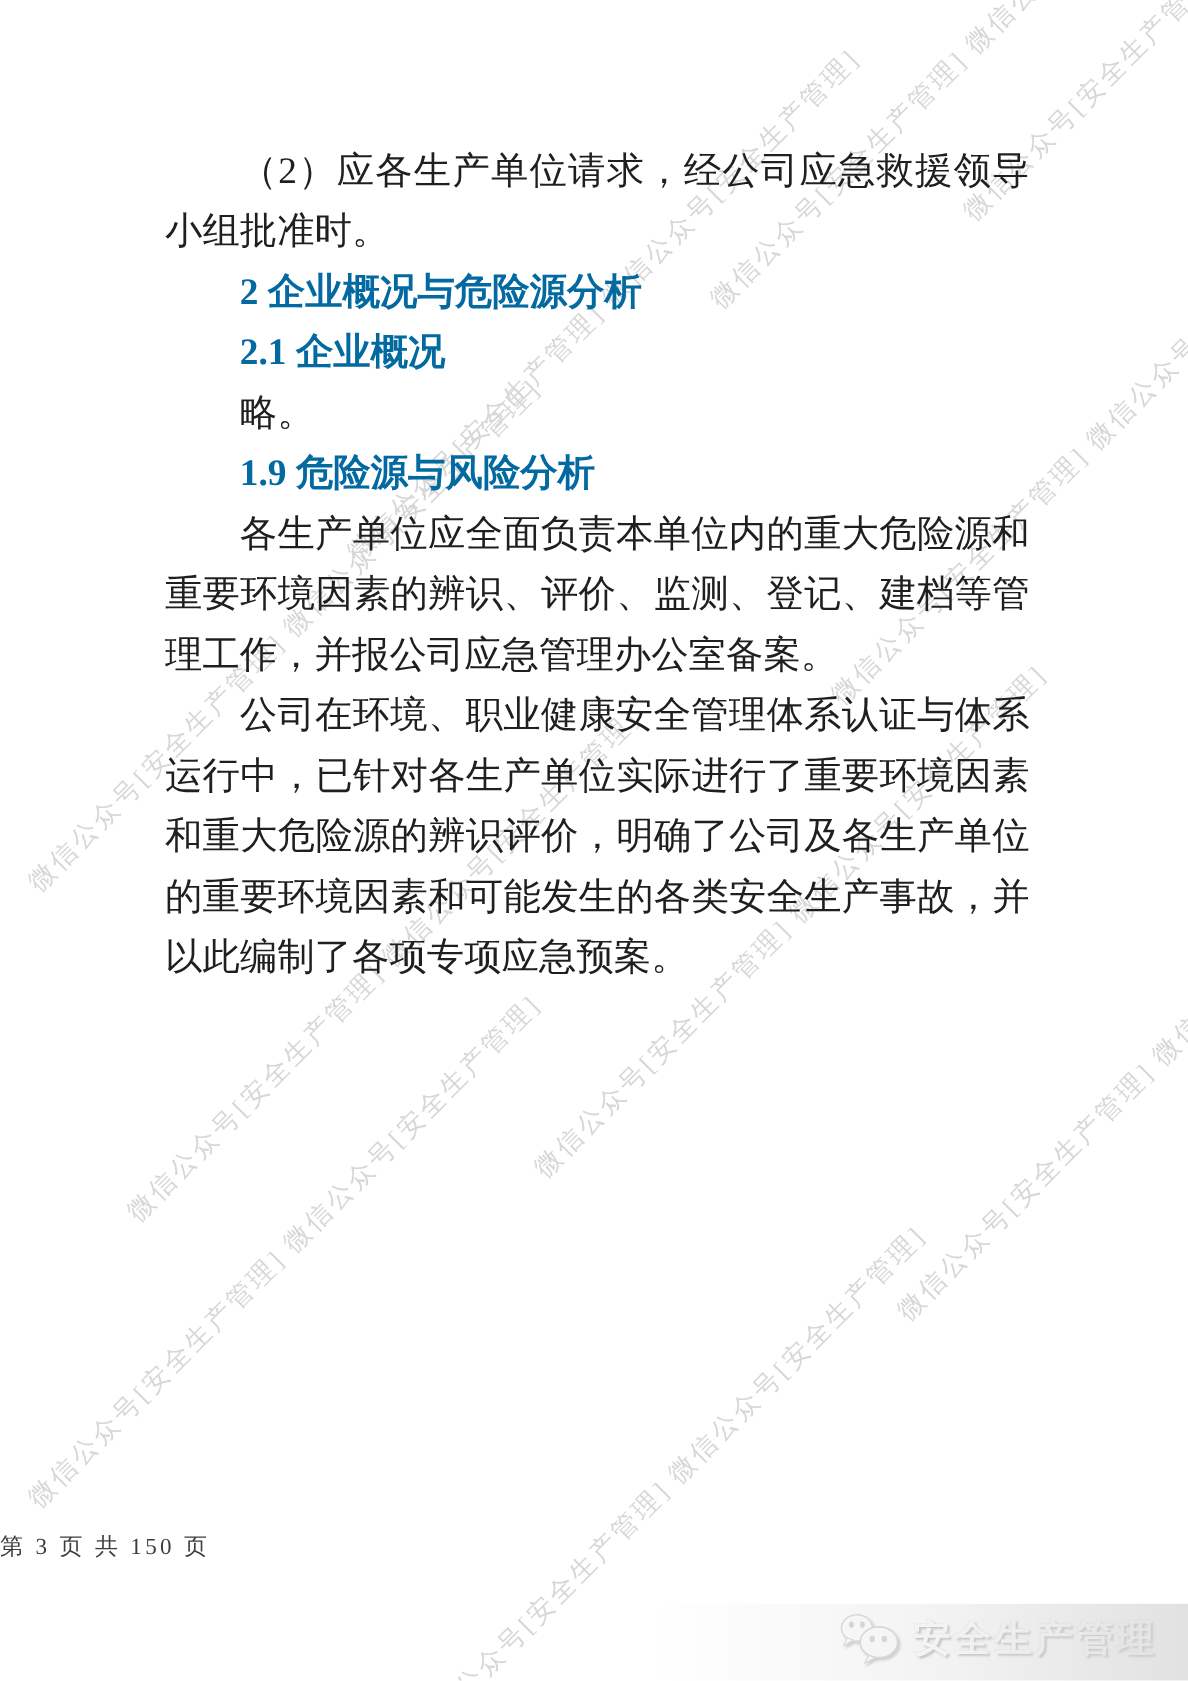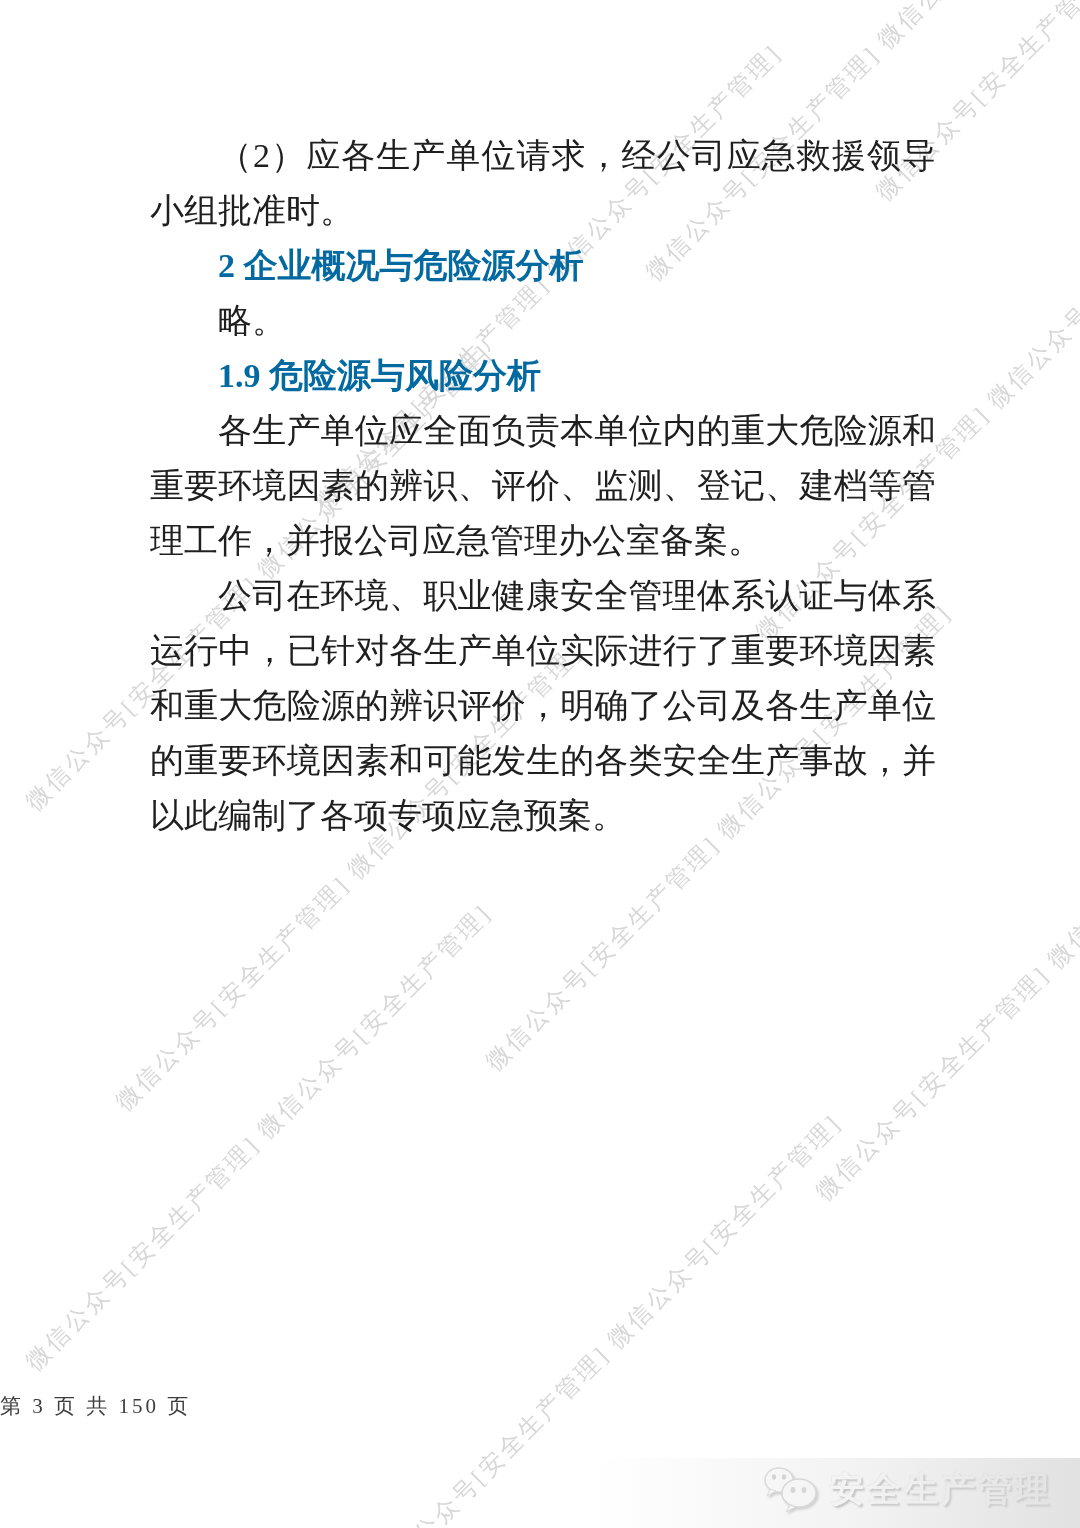--- a/index.html
+++ b/index.html
@@ -132,20 +132,21 @@
     <span class="wm wm6">微信公众号[安全生产管理]  微信公众号[安全生产管理]</span>
     <span class="wm wm7">微信公众号[安全生产管理]  微信公众号[安全生产管理]</span>
     <span class="wm wm8">微信公众号[安全生产管理]  微信公众号[安全生产管理]</span>
     <span class="wm wm9">微信公众号[安全生产管理]  微信公众号[安全生产管理]</span>
     <span class="wm wm10">微信公众号[安全生产管理]  微信公众号[安全生产管理]</span>
   </div>
 
   <main class="content">
     <p class="body-p">（2）应各生产单位请求，经公司应急救援领导小组批准时。</p>
     <h2 class="heading">2 企业概况与危险源分析</h2>
+    <h2 class="heading">2.1 企业概况</h2>
     <p class="body-p">略。</p>
     <h2 class="heading">1.9 危险源与风险分析</h2>
     <p class="body-p">各生产单位应全面负责本单位内的重大危险源和重要环境因素的辨识、评价、监测、登记、建档等管理工作，并报公司应急管理办公室备案。</p>
     <p class="body-p">公司在环境、职业健康安全管理体系认证与体系运行中，已针对各生产单位实际进行了重要环境因素和重大危险源的辨识评价，明确了公司及各生产单位的重要环境因素和可能发生的各类安全生产事故，并以此编制了各项专项应急预案。</p>
   </main>
 
   <div class="footer">
     <span>第 3 页 共 150 页</span>
   </div>
 

